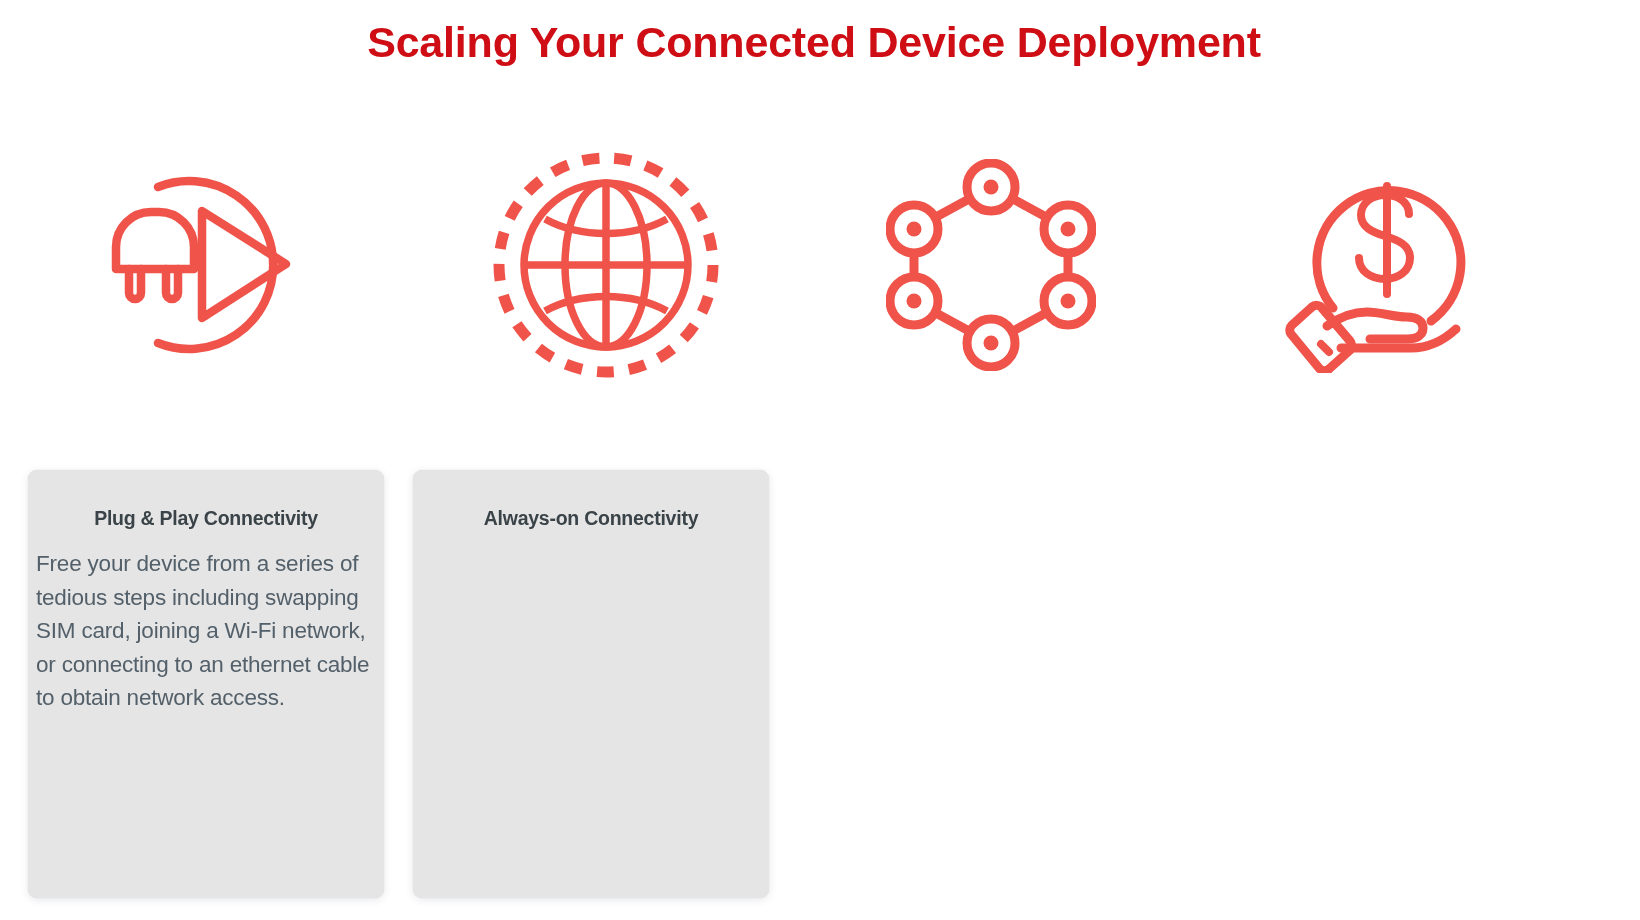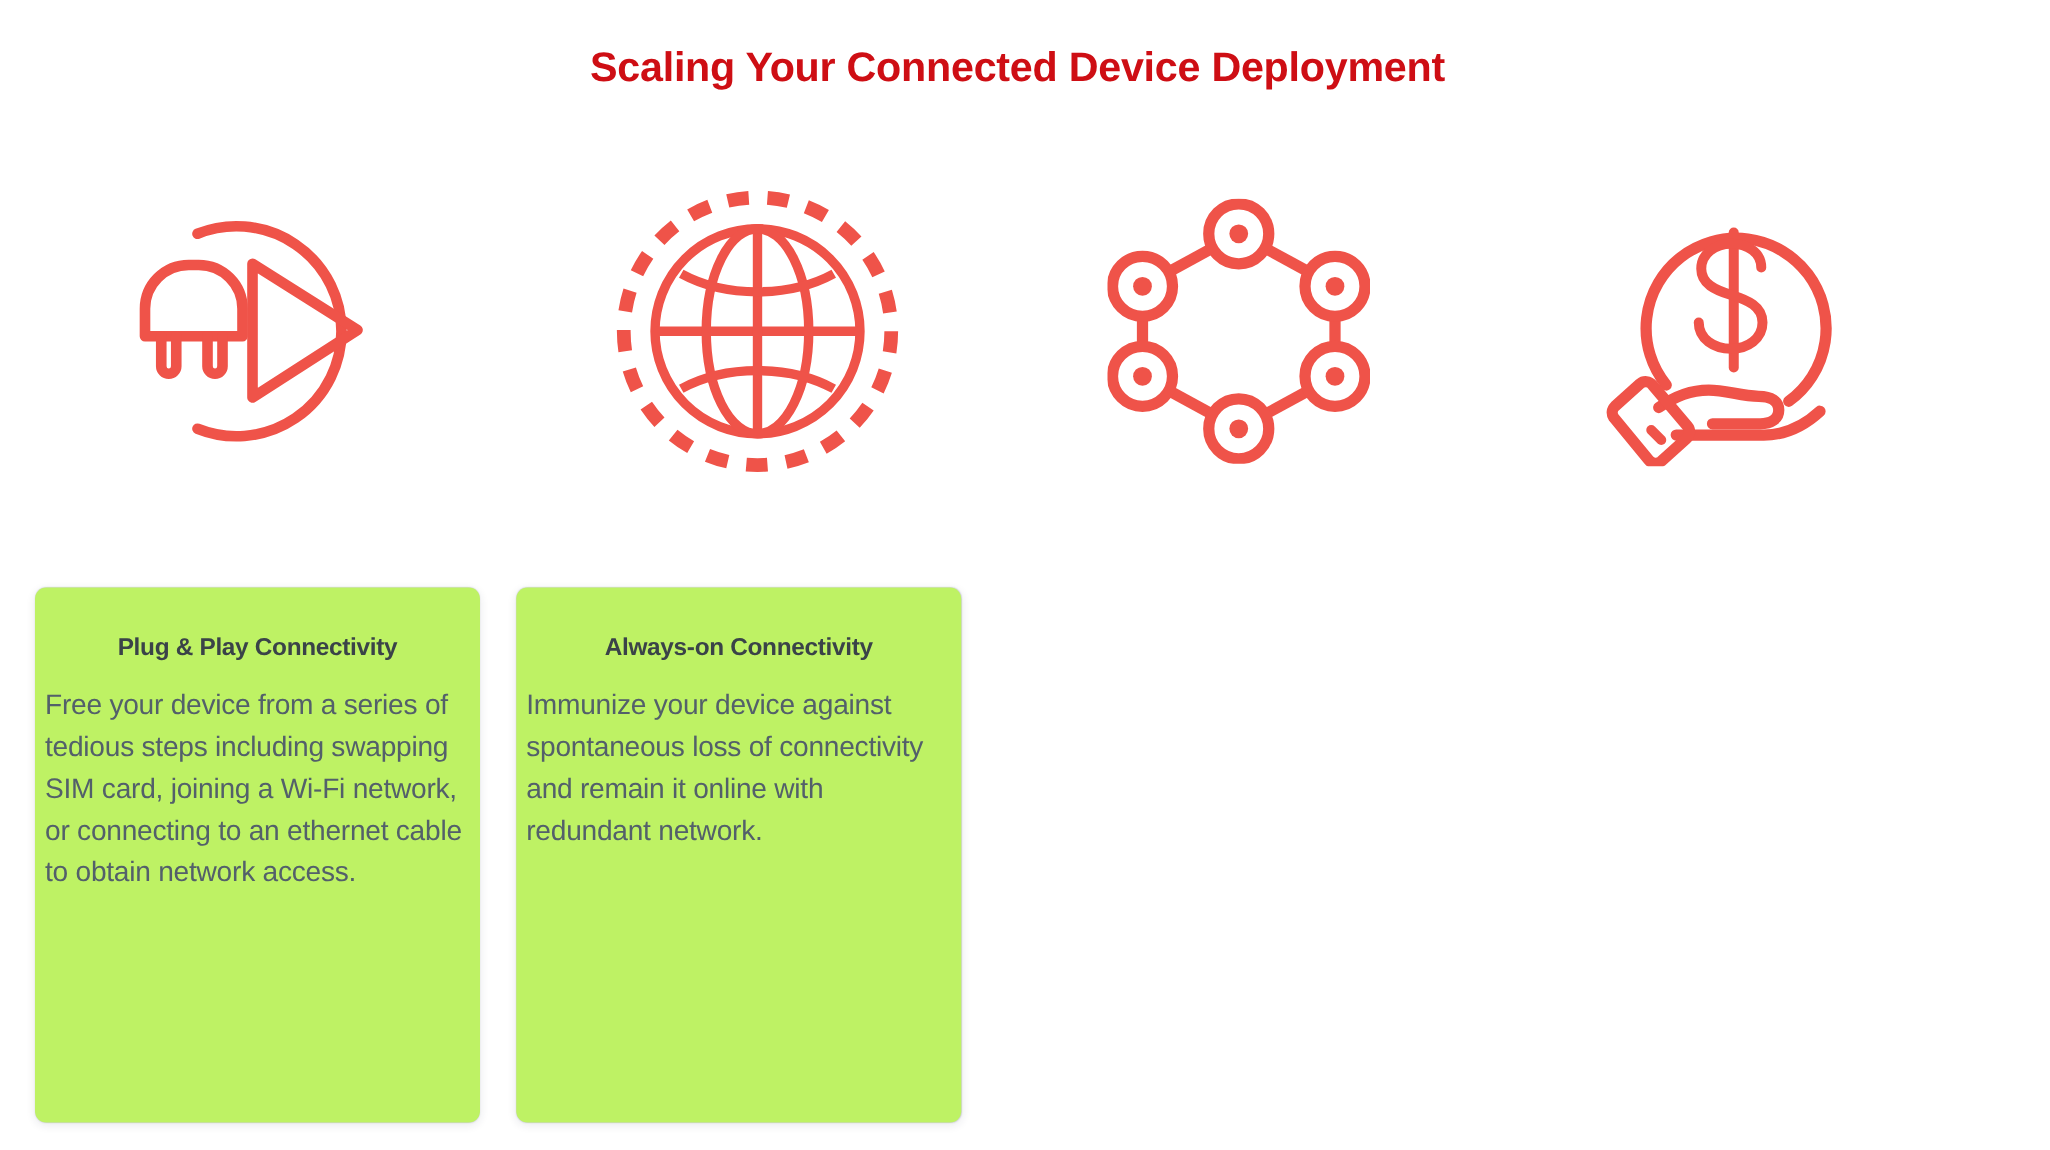--- a/index.html
+++ b/index.html
@@ -17,26 +17,25 @@
     background: #ffffff;
   }
 
   
   .page-title {
     position: absolute;
     top: 18px;
     left: 0;
     width: 1628px;
     text-align: center;
-    font-size: 33px;
+    font-size: 43px;
     font-weight: 700;
     letter-spacing: -0.2px;
     color: #CE0E14;
     white-space: nowrap;
-    margin-top: 17px;
   }
 
   
   .icon-row {
     position: absolute;
     top: 140px;
     left: 28px;
     width: 1584px;
     height: 250px;
     display: flex;
@@ -58,21 +57,21 @@
     left: 28px;
     width: 1584px;
     height: 428px;
     display: flex;
     flex-direction: row;
     gap: 29px;
   }
   .card {
     width: 356px;
     height: 428px;
-    background: #bef264;
+    background: #e5e5e5;
     border-radius: 9px;
     box-shadow: 0 2px 8px rgba(40, 50, 70, 0.11),
                 0 0 1px rgba(40, 50, 70, 0.18);
     padding: 36px 10px 20px 10px;
     display: flex;
     flex-direction: column;
     align-items: center;
   }
   .card-title {
     font-size: 19.5px;
@@ -195,20 +194,19 @@
 
   <div class="card-row">
 
     <div class="card">
       <div class="card-title">Plug &amp; Play Connectivity</div>
       <div class="card-body">Free your device from a series of tedious steps including swapping SIM card, joining a Wi-Fi network, or  connecting to an ethernet  cable to obtain network access.</div>
     </div>
 
     <div class="card">
       <div class="card-title">Always-on Connectivity</div>
-      <div class="card-body">Immunize your device against spontaneous loss of connectivity and remain it online with redundant network.</div>
     </div>
 
 
 
   </div>
 
 </div>
 
 </body></html>

